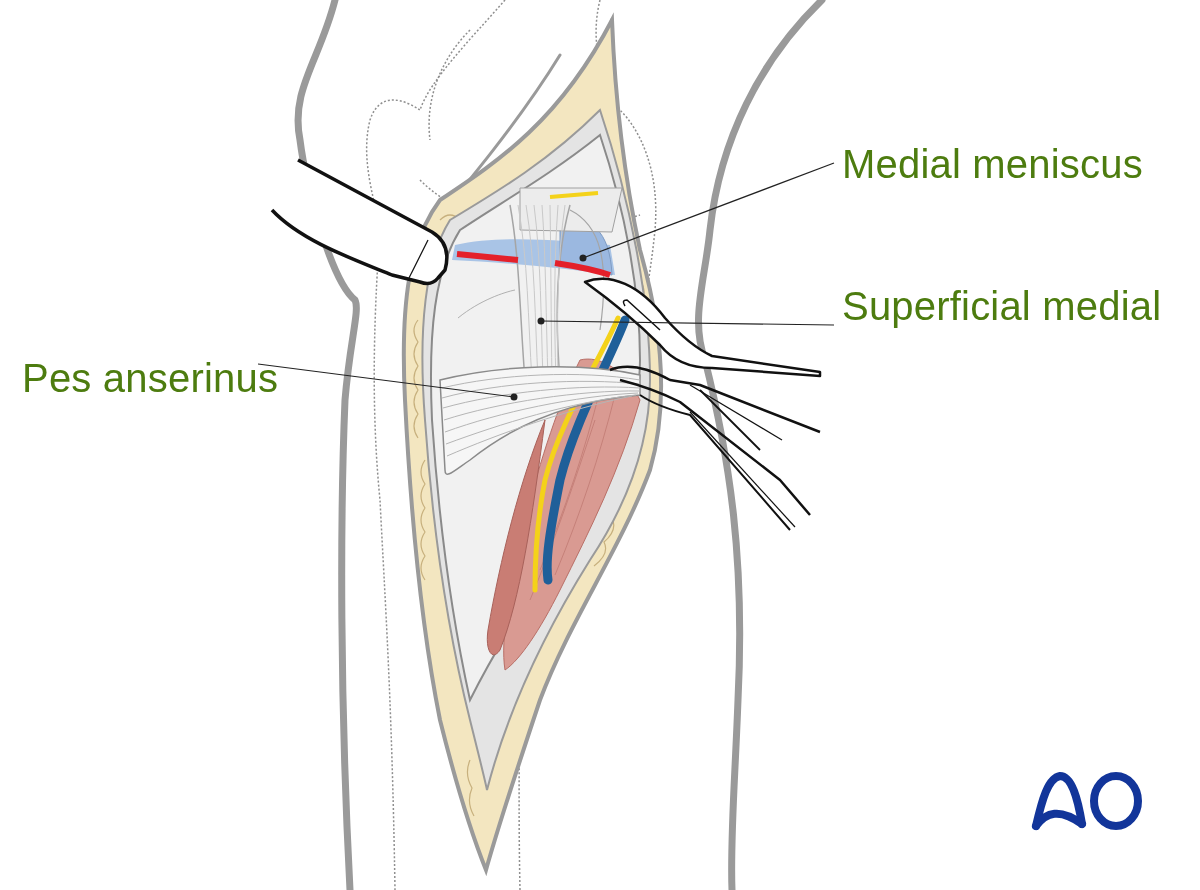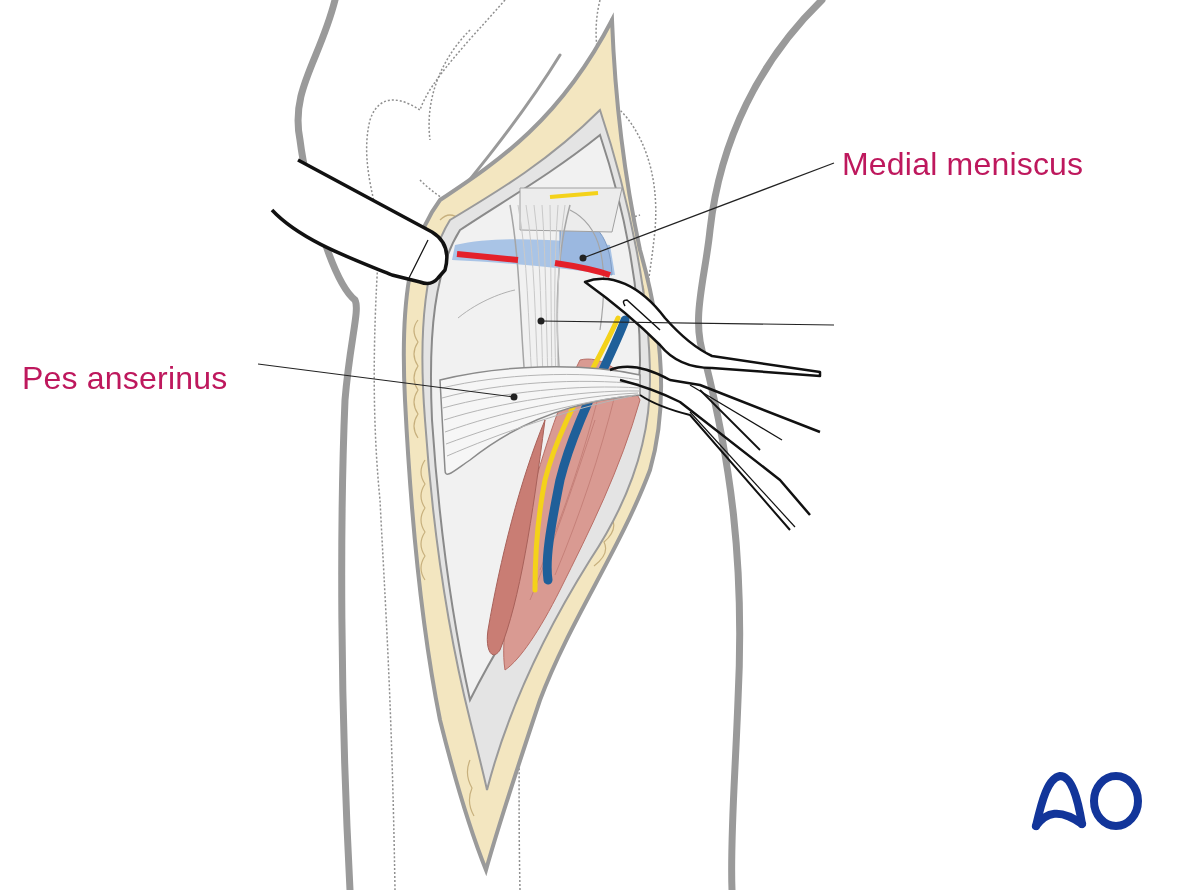--- a/index.html
+++ b/index.html
@@ -1,19 +1,19 @@
 <!DOCTYPE html>
 <html><head>
 <meta charset="utf-8">
 <style>
   html, body { margin: 0; padding: 0; background: #ffffff; }
   body { width: 1200px; height: 890px; position: relative; overflow: hidden;
          font-family: "Liberation Sans", sans-serif; }
   #illustration { position: absolute; left: 0; top: 0; width: 1200px; height: 890px; }
-  .label { position: absolute; color: #be185d; font-size: 32px; line-height: 36px;
+  .label { position: absolute; color: #4d7c0f; font-size: 40px; line-height: 36px;
            font-family: "Liberation Sans", sans-serif; white-space: nowrap; letter-spacing: 0.2px; }
   #label-medial-meniscus { left: 842px; top: 146px; }
   #label-smcl { left: 842px; top: 288px; }
   #label-smcl span { display: block; }
   #label-pes { left: 22px; top: 360px; }
   #ao-logo { position: absolute; left: 1030px; top: 770px; width: 112px; height: 62px; }
 </style>
 </head>
 <body>
 
@@ -129,20 +129,21 @@
     <line x1="541" y1="321" x2="834" y2="325"></line>
     <circle cx="541" cy="321" r="3.5" fill="#222222" stroke="none"></circle>
     <line x1="258" y1="364" x2="514" y2="397"></line>
     <circle cx="514" cy="397" r="3.5" fill="#222222" stroke="none"></circle>
   </g>
 </svg>
 
 <div class="label" id="label-medial-meniscus">Medial meniscus</div>
 
 <div class="label" id="label-smcl">
+  <span>Superficial medial</span>
 </div>
 
 <div class="label" id="label-pes">Pes anserinus</div>
 
 <svg id="ao-logo" viewBox="0 0 112 62" xmlns="http://www.w3.org/2000/svg">
   <title>AO</title>
   <g fill="none" stroke="#12359a" stroke-width="8" stroke-linecap="round" stroke-linejoin="round">
     <path d="M6 56 C 12 30, 18 8, 30 6 C 42 6, 48 30, 52 54"></path>
     <path d="M6 56 C 16 42, 30 38, 52 54"></path>
     <ellipse cx="86" cy="31" rx="22" ry="25"></ellipse>

